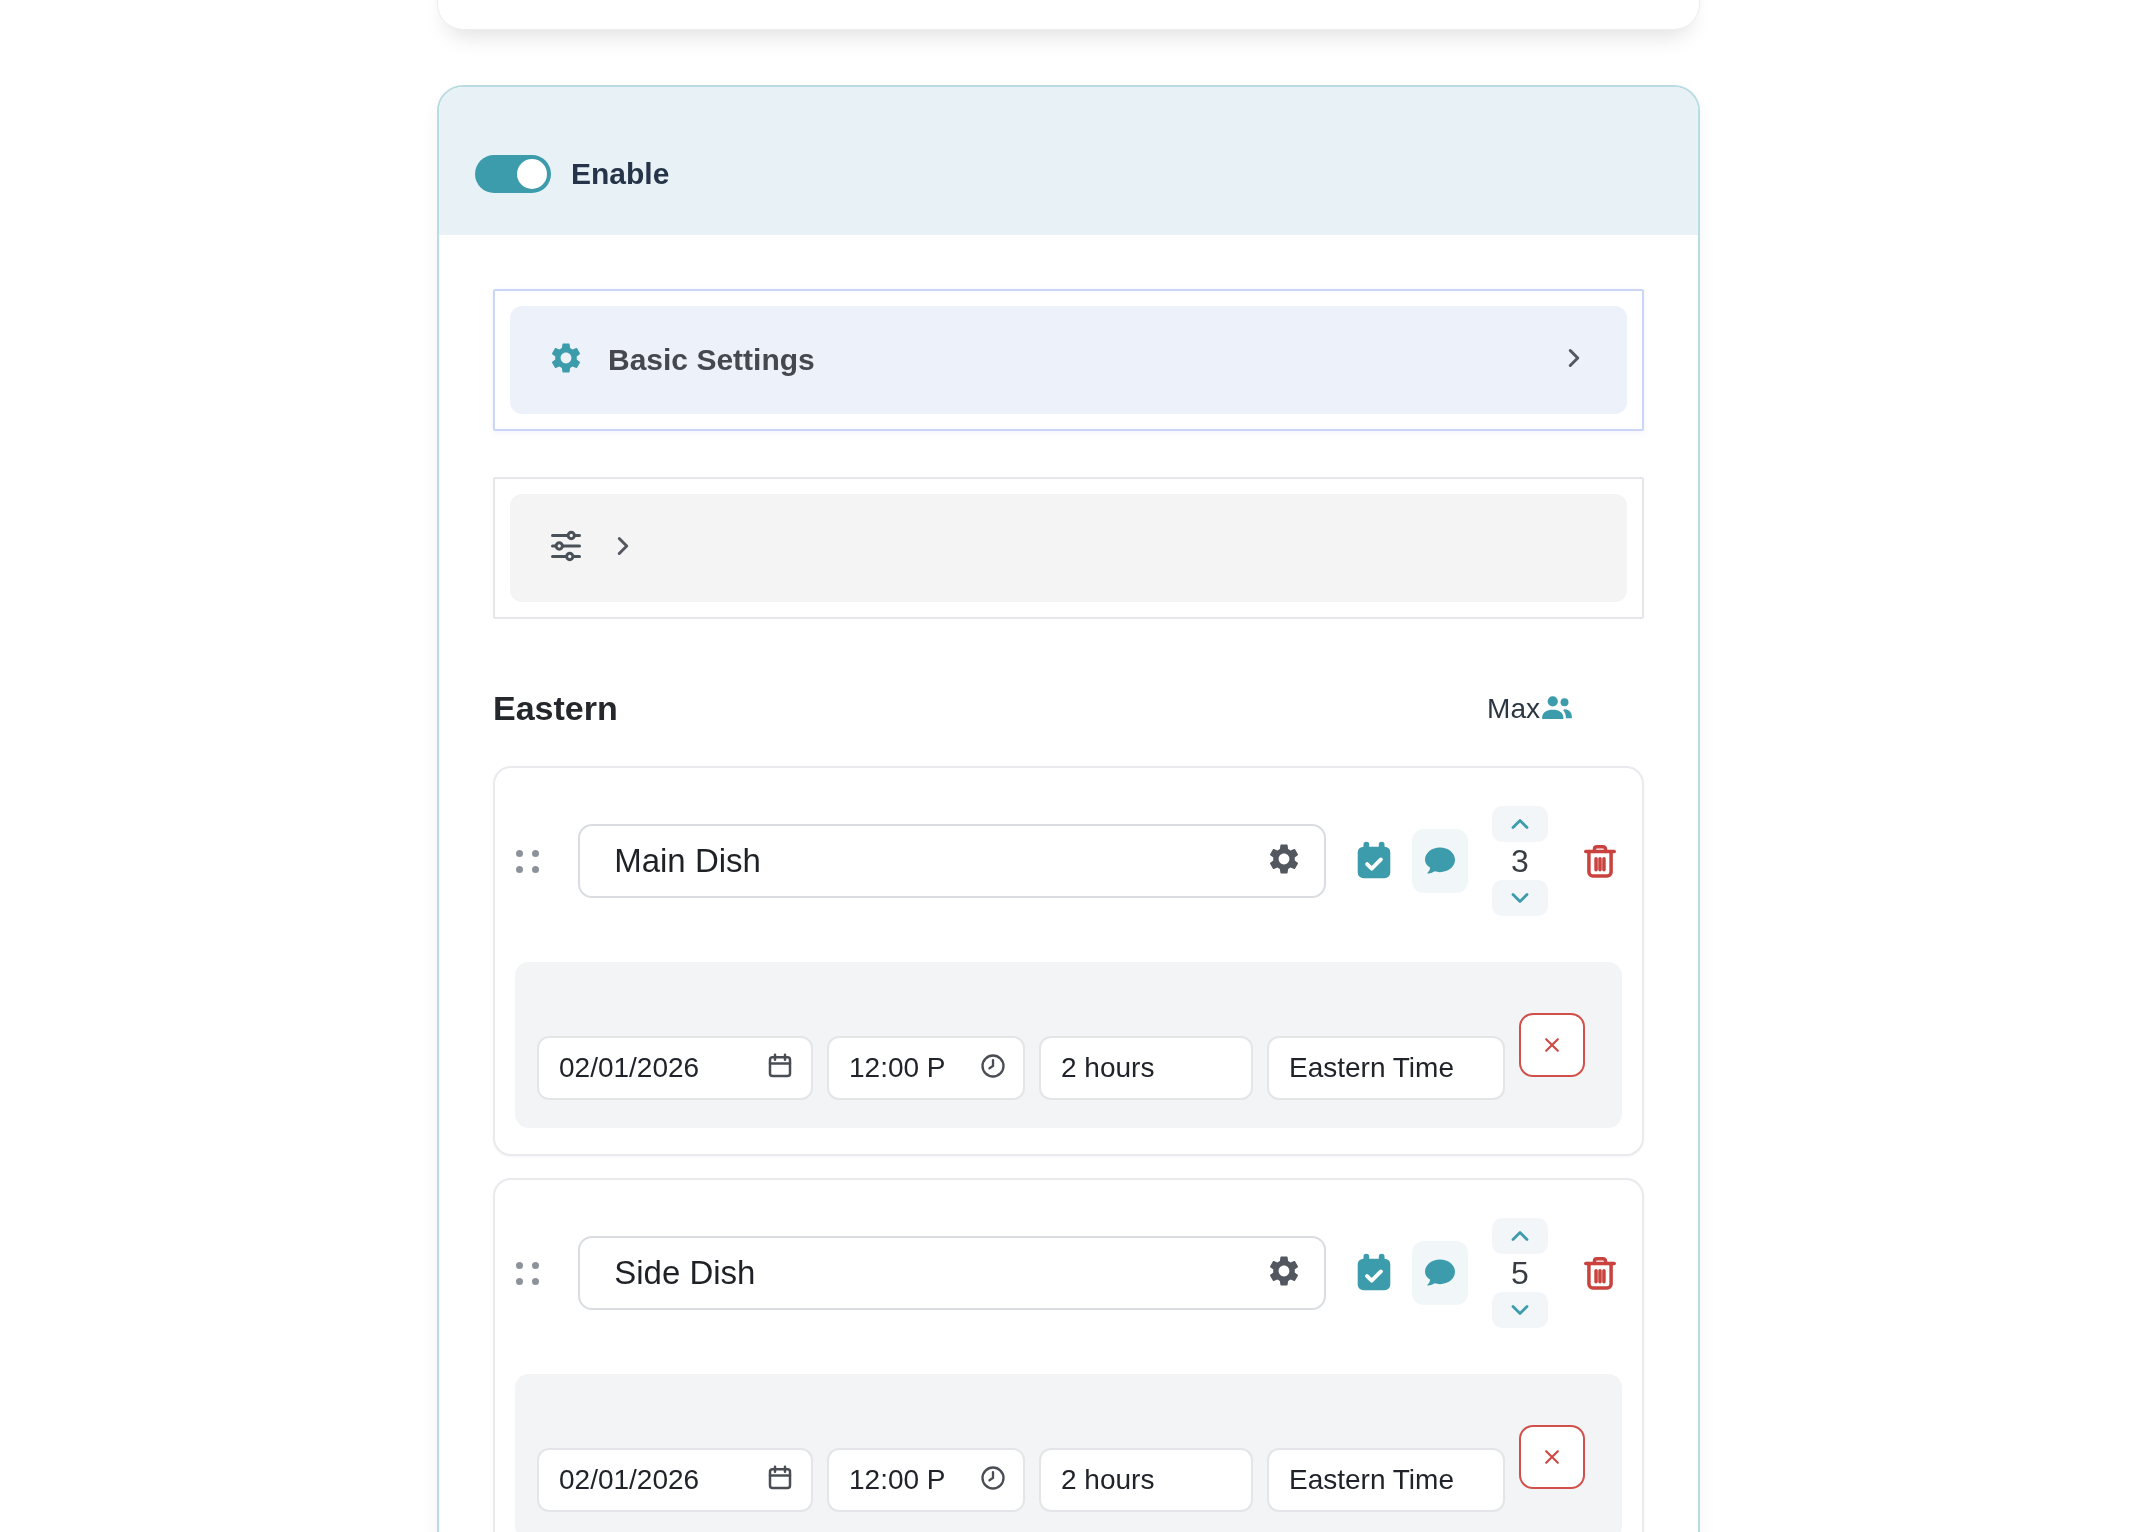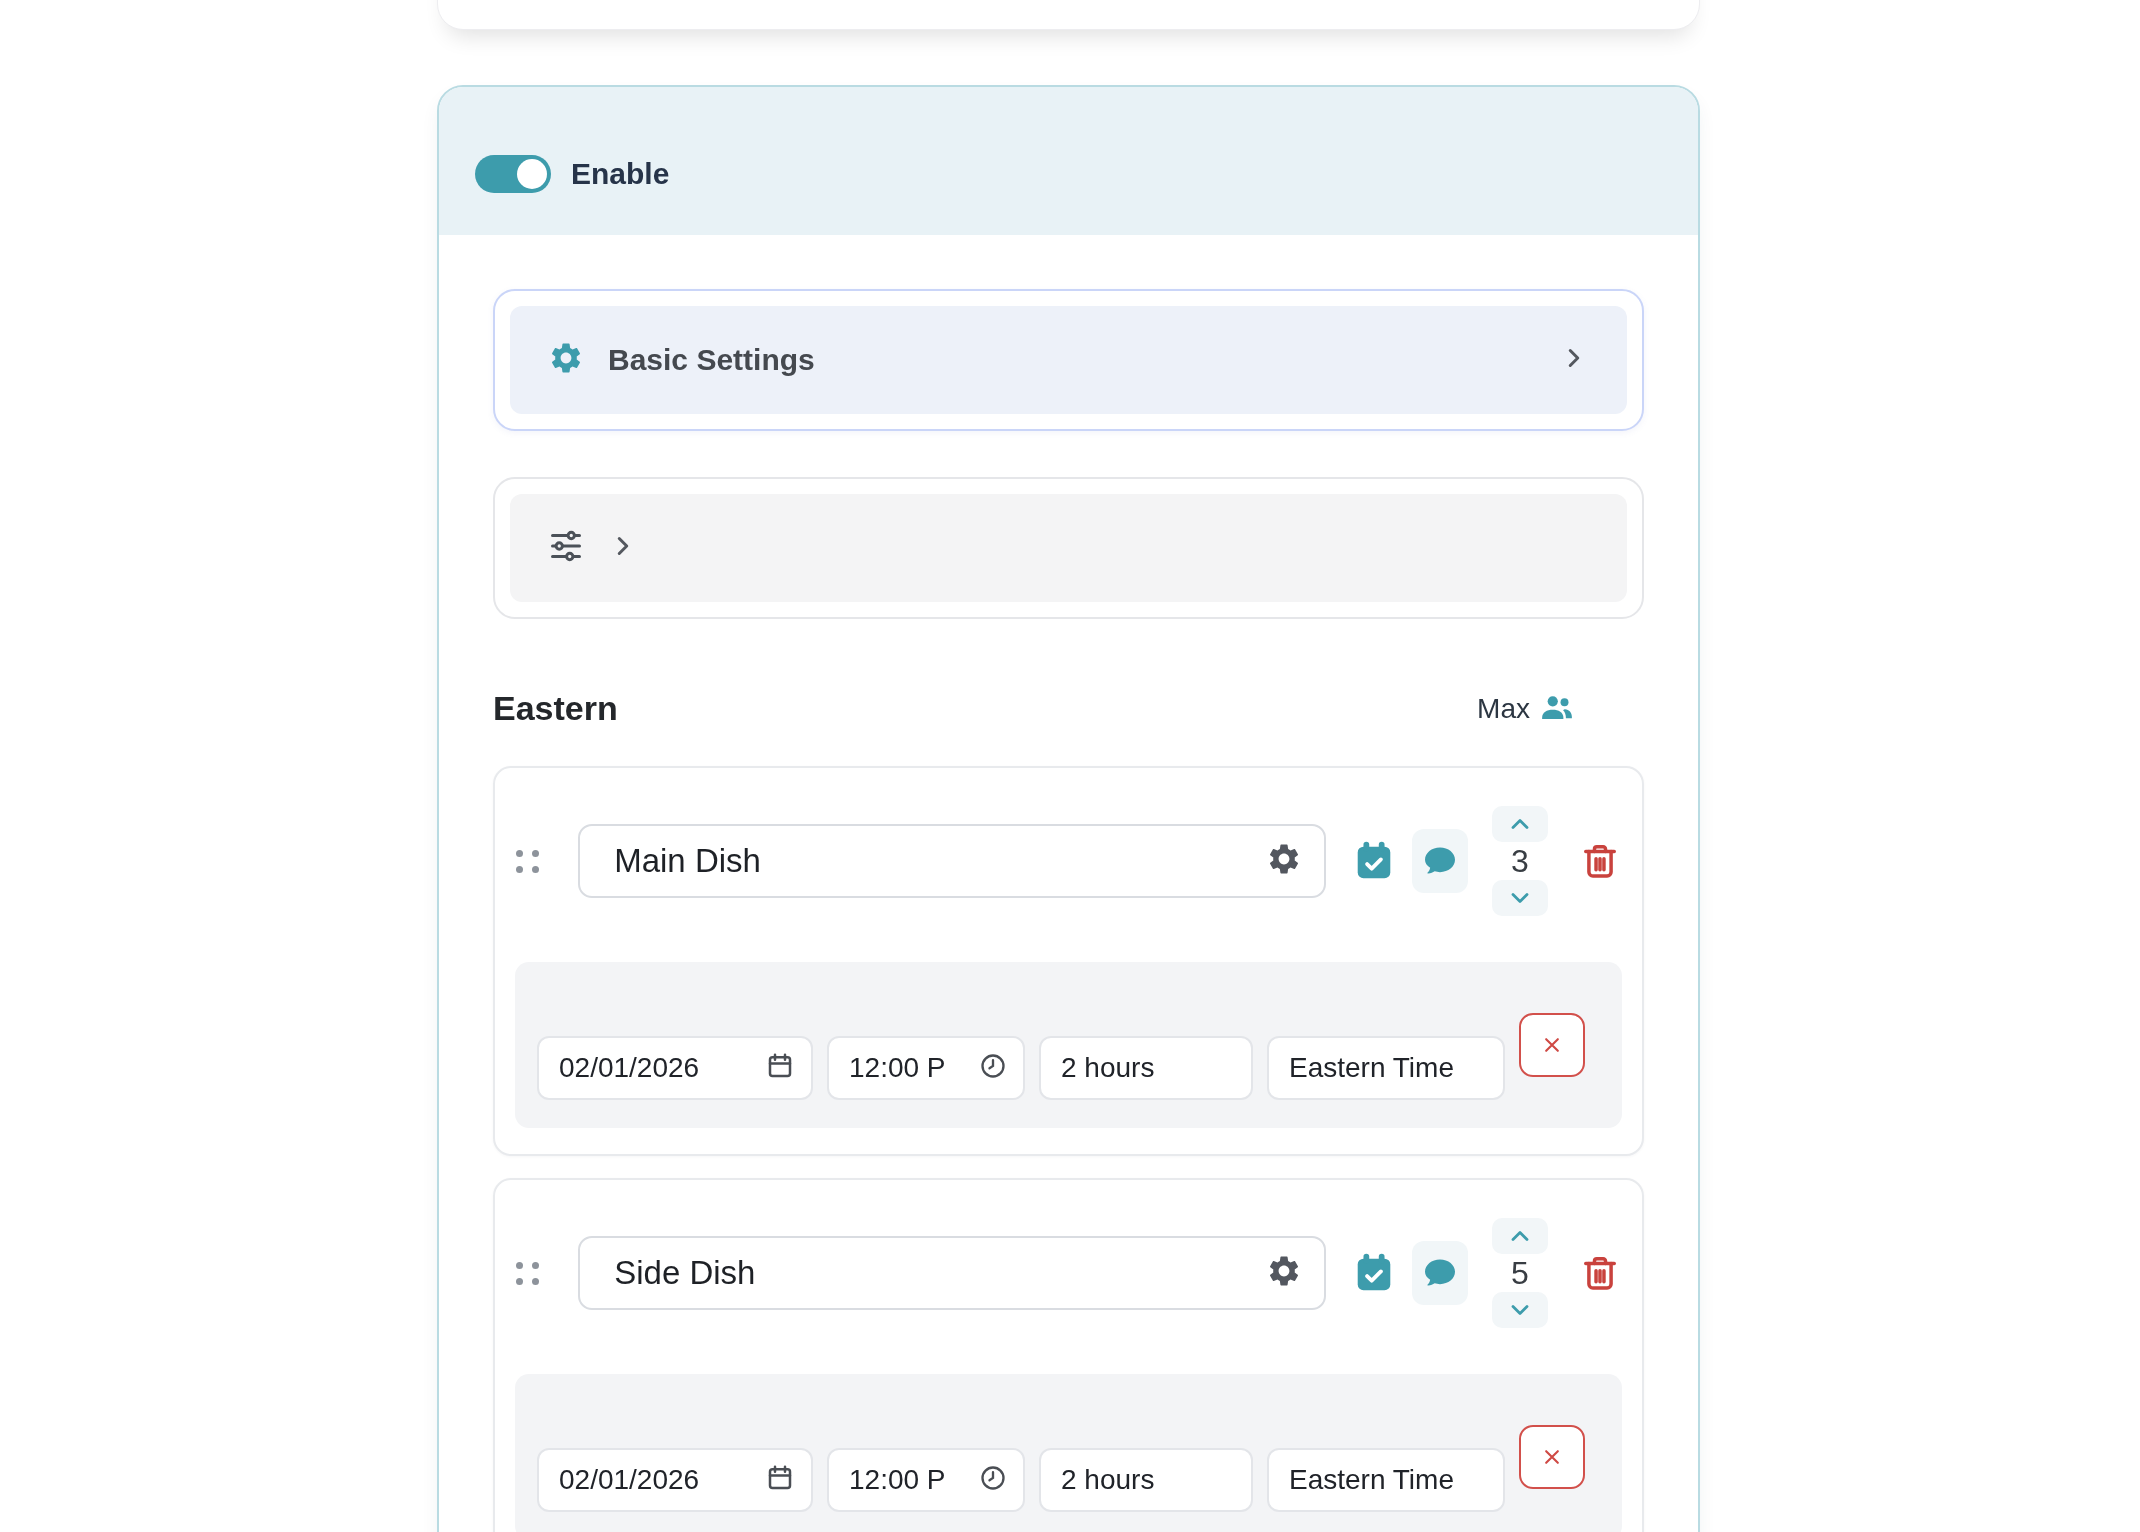--- a/index.html
+++ b/index.html
@@ -36,37 +36,37 @@
     position:relative; cursor:pointer; flex:none;
   }
   .toggle .knob {
     position:absolute; right:4px; top:4px; width:30px; height:30px;
     border-radius:50%; background:#ffffff;
   }
   .toggle-label { font-size:30px; font-weight:700; color:#263449; }
 
   .section-body { padding:54px 54px 40px 54px; }
 
-  .panel { border-radius:22px; background:#fff; padding:15px; margin-bottom:46px; cursor:pointer; }
+  .panel { border-radius:2px; background:#fff; padding:15px; margin-bottom:46px; cursor:pointer; }
   .panel.basic { border:2px solid #cad5f8; box-shadow:0 2px 6px rgba(99,112,190,0.08); }
   .panel.advanced { border:2px solid #e5e6e9; }
   .panel-inner {
     border-radius:12px; height:108px; display:flex; align-items:center;
     padding:0 38px; gap:24px;
   }
   .panel.basic .panel-inner { background:#edf1f9; }
   .panel.advanced .panel-inner { background:#f4f4f5; }
   .panel-label { flex:1; font-size:30px; font-weight:700; color:#45494f; }
 
   .options-heading-row {
     display:flex; justify-content:space-between; align-items:center;
     margin:70px 0 38px 0;
   }
   .options-heading { font-size:34px; font-weight:700; color:#24272b; }
-  .max-group { display:flex; align-items:center; gap:10px; margin-right:70px; }
+  .max-group { display:flex; align-items:center; margin-right:70px; }
   .max-label { font-size:28px; font-weight:500; color:#2c3642; }
 
   .option-card {
     border:2px solid #e8eaed; border-radius:18px; background:#fff;
     padding:38px 20px 26px 20px; margin-bottom:22px;
     box-shadow:0 1px 3px rgba(16,24,40,0.04);
   }
   .option-row { display:flex; align-items:center; }
   .drag-handle {
     width:26px; margin-right:14px; display:grid;

